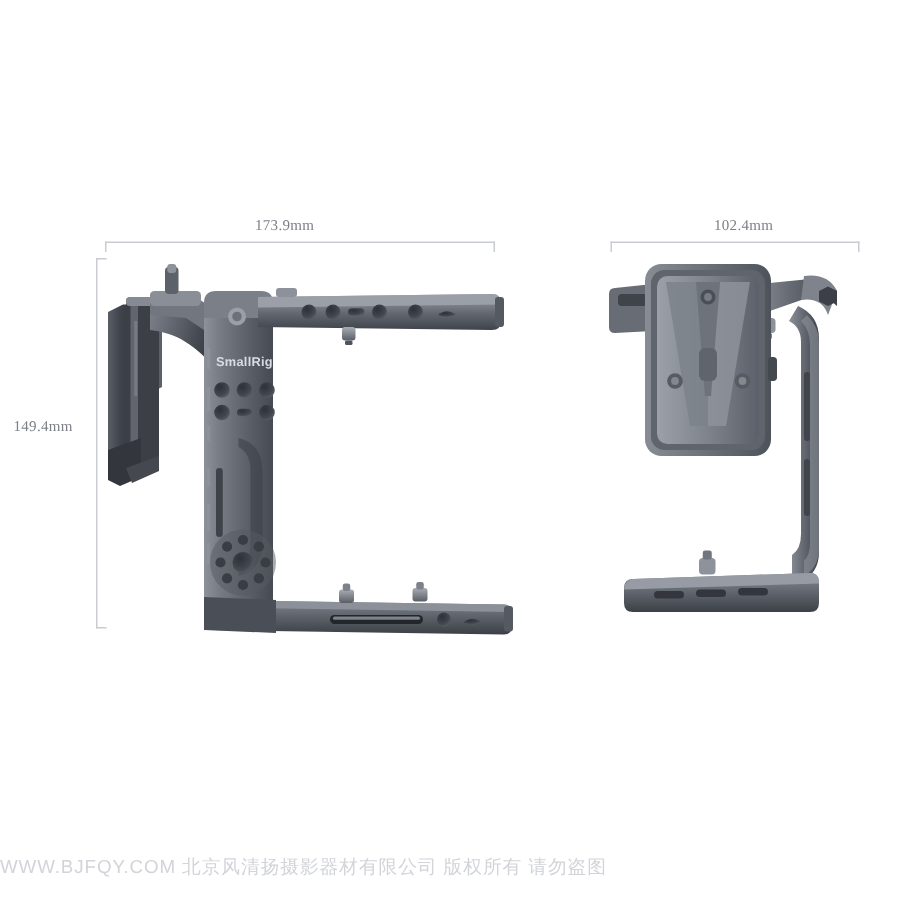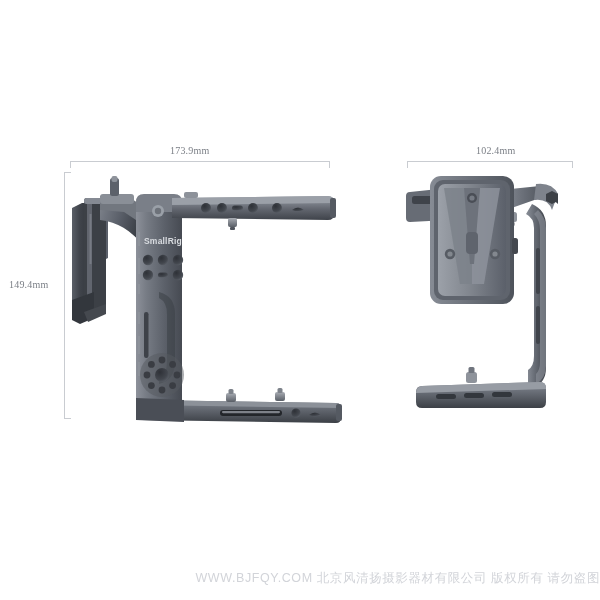--- a/index.html
+++ b/index.html
@@ -54,21 +54,21 @@
     position: absolute;
   }
   .product svg { display: block; }
 
   
   .watermark {
     position: absolute;
     left: 0;
     right: 0;
     top: 570px;
-    text-align: right;
+    text-align: left;
     font-size: 12.5px;
     color: #d2d4d9;
     letter-spacing: .6px;
     white-space: nowrap;
     font-family: "Liberation Sans", "DejaVu Sans", sans-serif;
     user-select: none;
   }
 </style>
 </head>
 <body>

